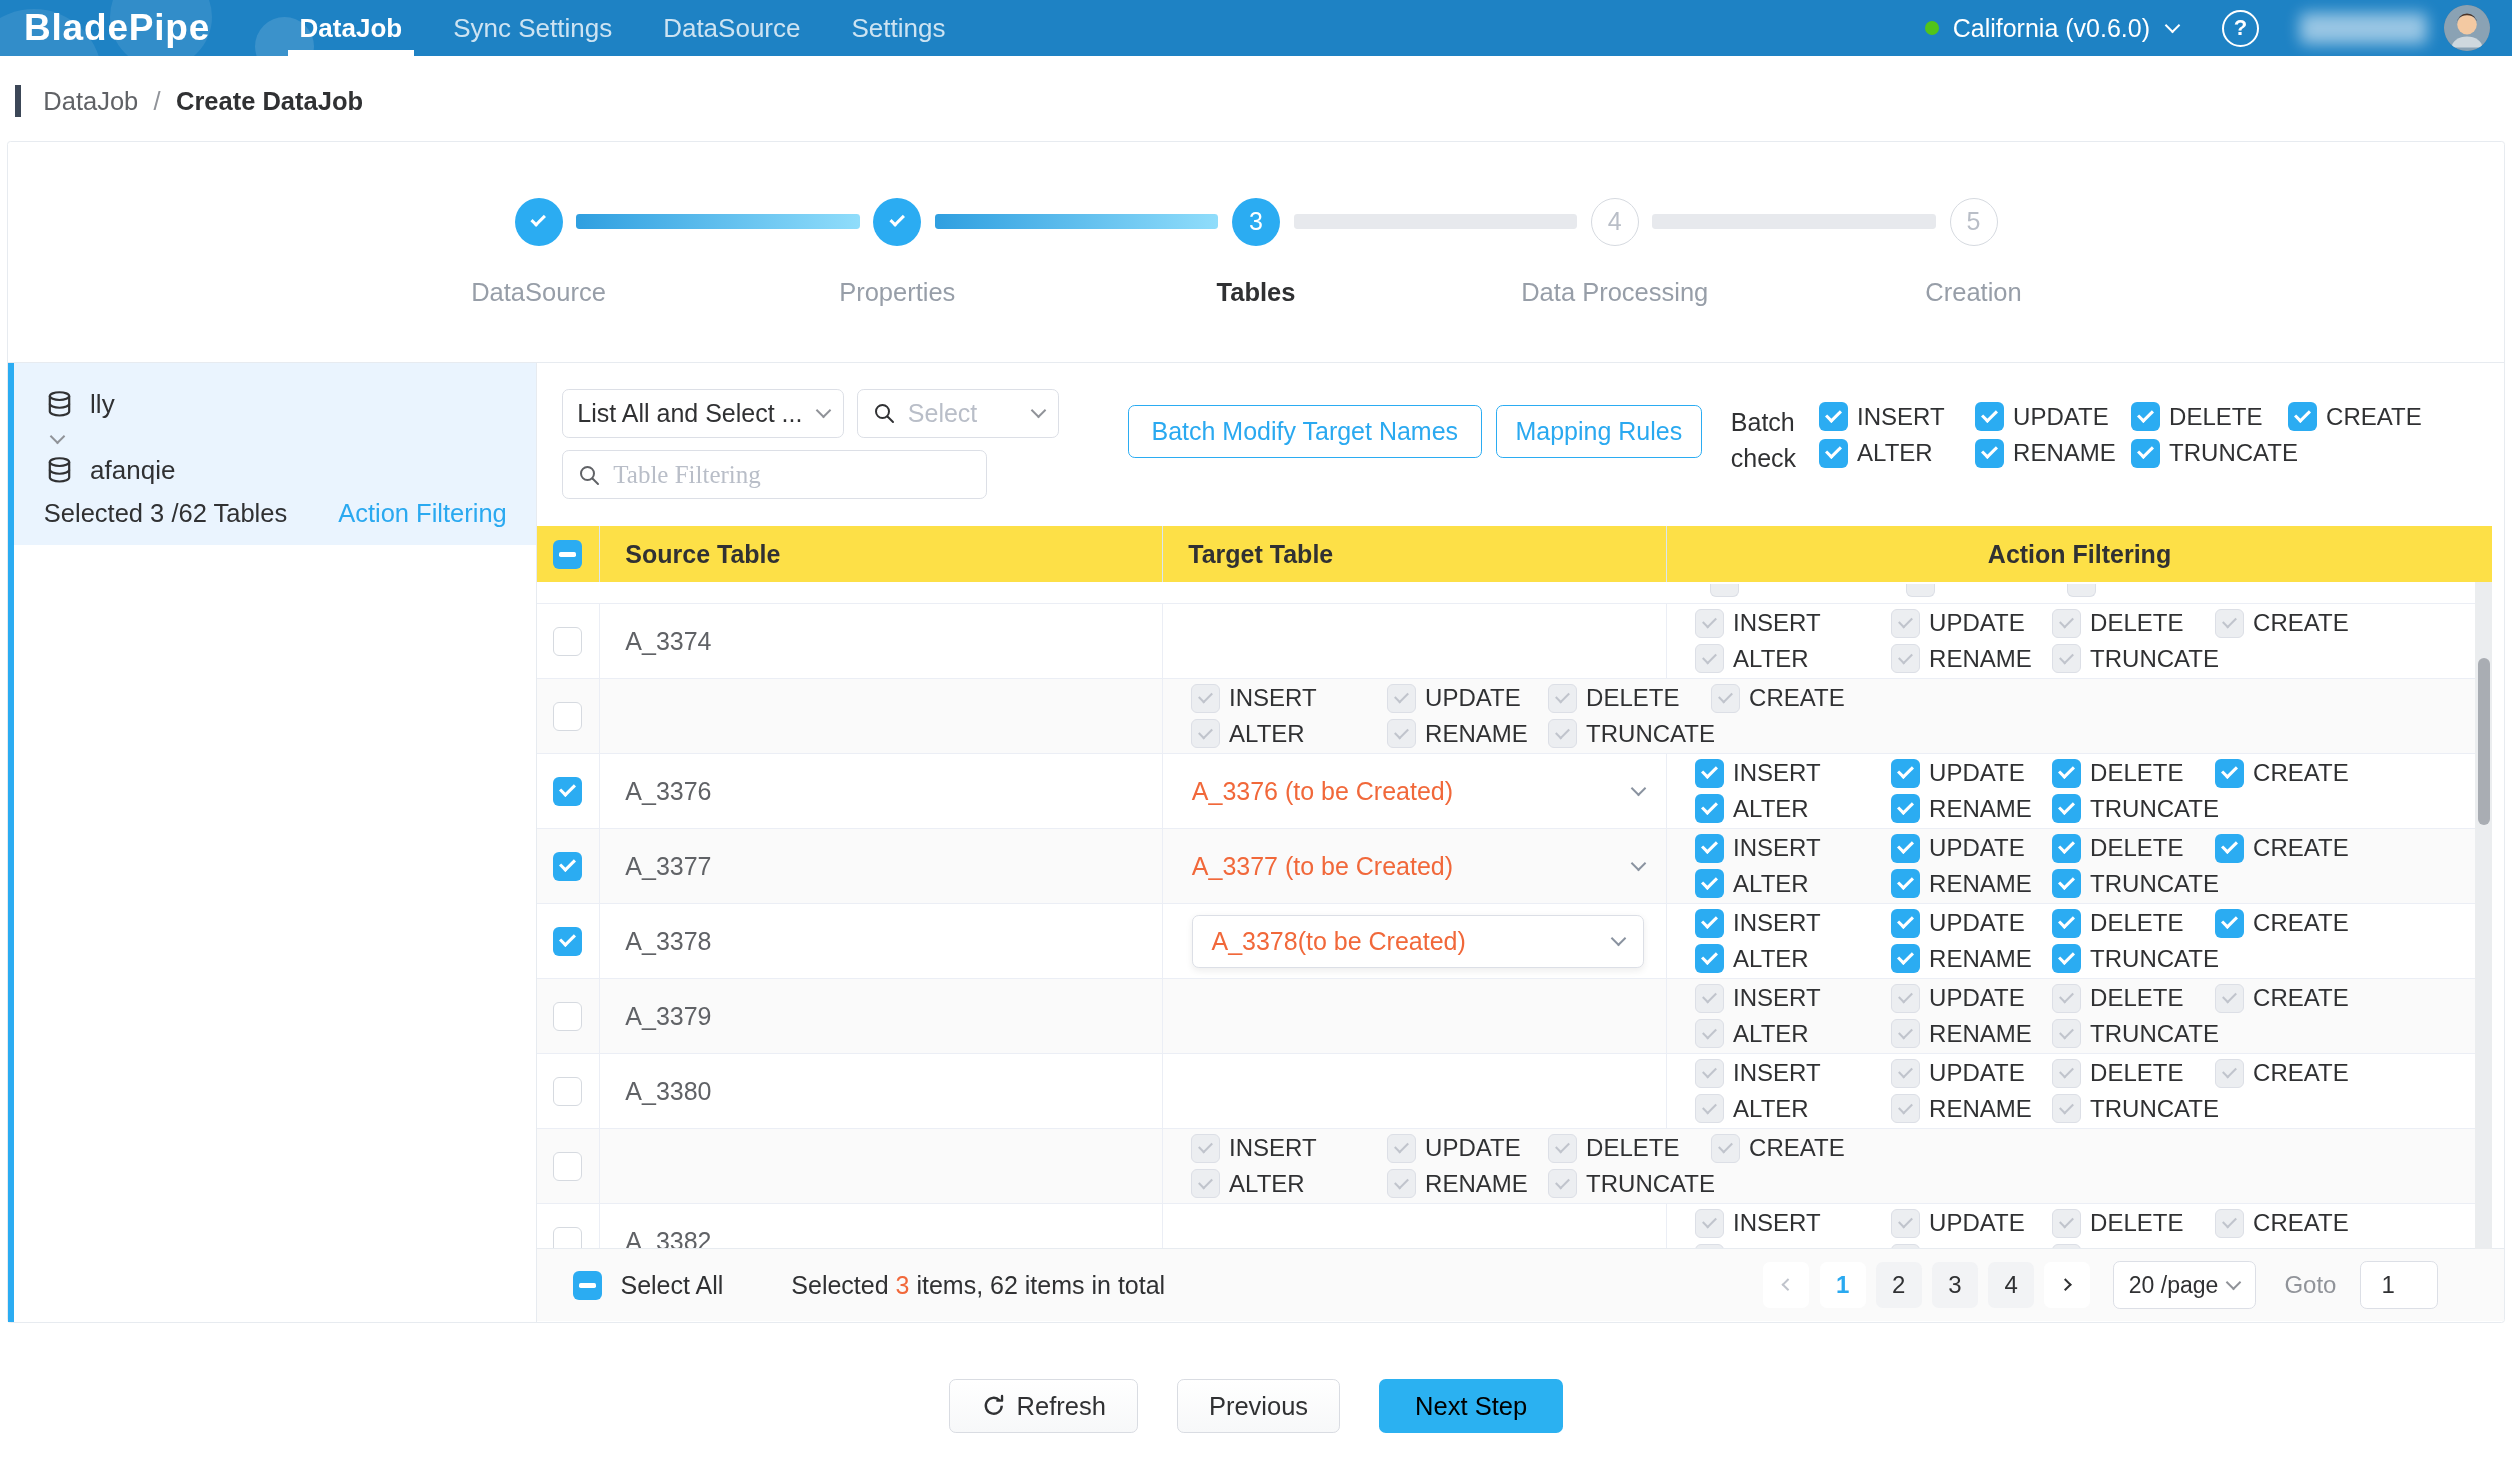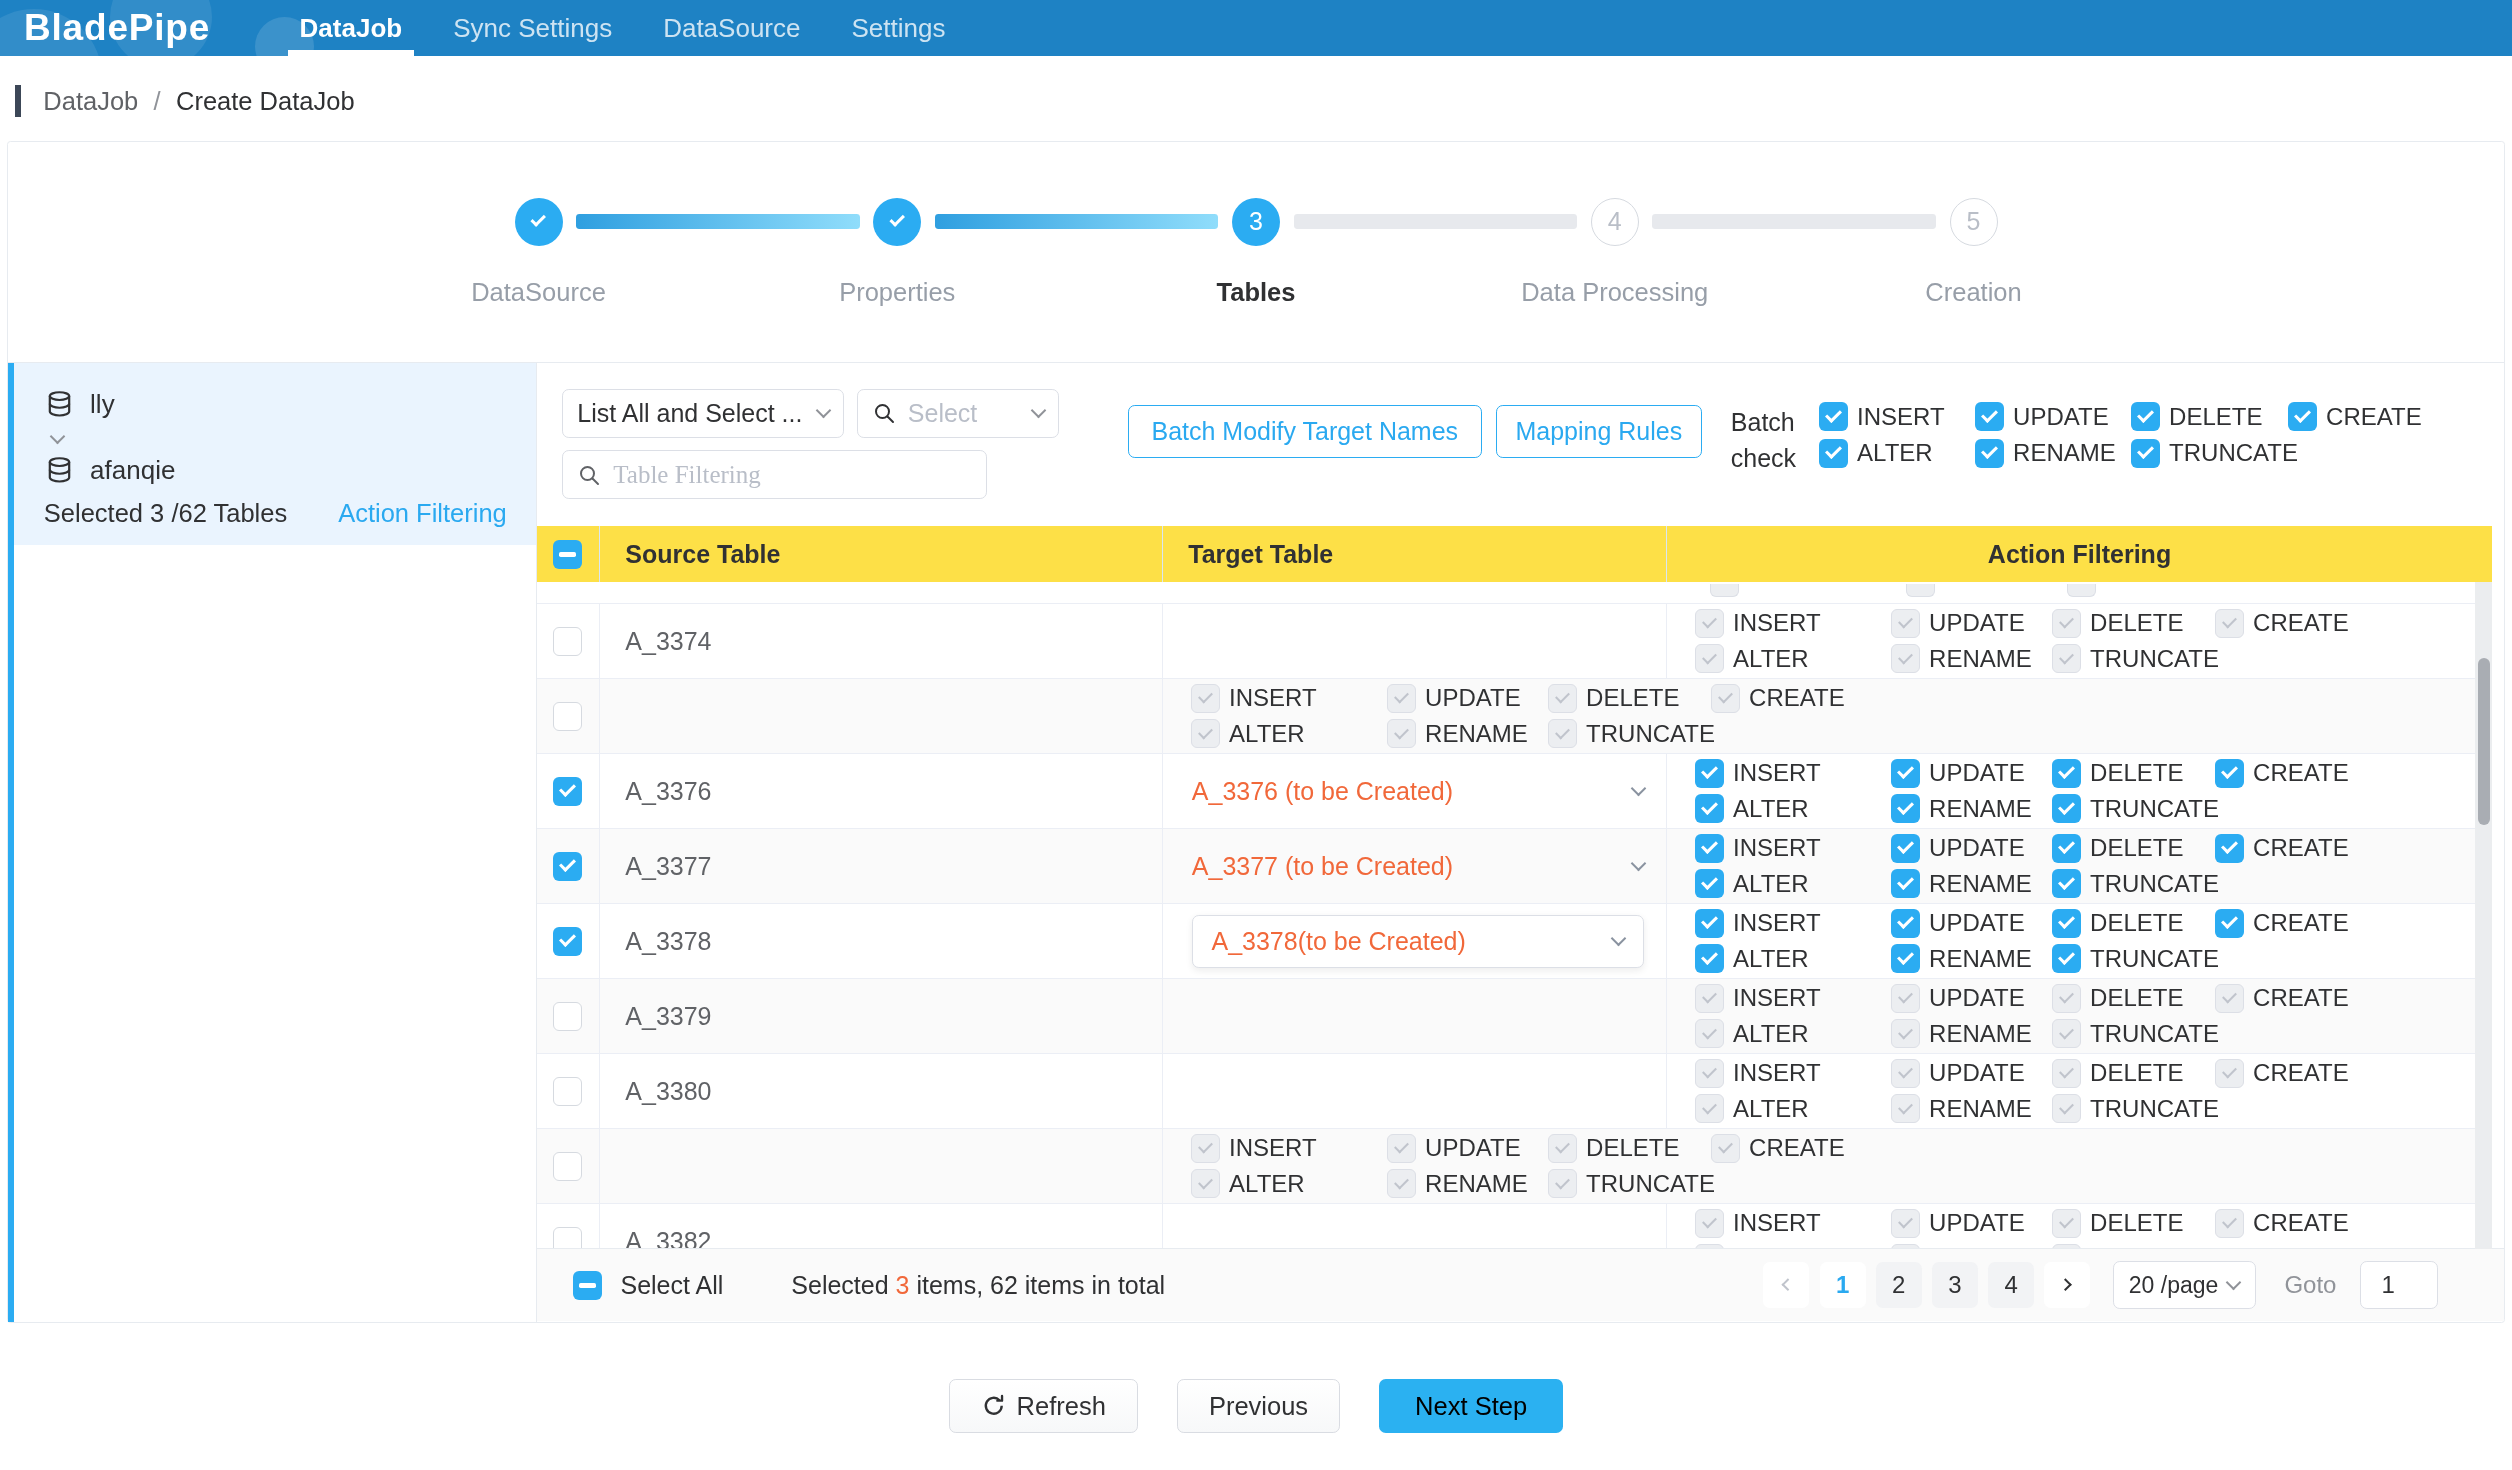--- a/index.html
+++ b/index.html
@@ -25,21 +25,21 @@
   .nav-chev { color:#fff; margin-left:3.4px; }
   .help { width:37px; height:37px; border:2.5px solid #fff; border-radius:50%; color:#fff; font-size:22px; font-weight:bold; display:flex; align-items:center; justify-content:center; margin-left:44px; flex:none; }
   .blur-name { width:127px; height:31px; background:rgba(255,255,255,0.55); filter:blur(7.6px); border-radius:5.1px; margin-left:41px; }
   .avatar { width:46px; height:46px; border-radius:50%; margin-left:17px; overflow:hidden; background:#71899c; flex:none; }
 
   
   .breadcrumb { display:flex; align-items:center; margin:29px 0 0 15.3px; font-size:25.5px; }
   .bc-bar { width:6px; height:32px; background:#3c4757; margin-right:22px; }
   .bc-parent { color:#606266; cursor:pointer; }
   .bc-sep { margin:0 15.3px; color:#909399; }
-  .bc-current { font-weight:normal; color:#303133; }
+  .bc-current { font-weight:bold; color:#303133; }
 
   
   .wizard-card { margin:24px 6.8px 0; border:0.8px solid #e7ebf0; border-radius:3.4px; }
   .stepper-section { height:221px; border-bottom:0.8px solid #e7ebf0; display:flex; align-items:center; justify-content:center; }
   .stepper { display:flex; align-items:flex-start; width:1483px; }
   .step { display:flex; flex-direction:column; align-items:center; width:48px; flex:none; }
   .circle { width:48px; height:48px; border-radius:50%; display:flex; align-items:center; justify-content:center; font-size:25px; }
   .step.done .circle, .step.current .circle { background:#2bacf2; color:#fff; }
   .step.pending .circle { background:#fff; border:1.7px solid #d6dae0; color:#b9bec7; }
   .check-mark { display:block; width:14.4px; height:7.6px; border-left:3.4px solid #fff; border-bottom:3.4px solid #fff; transform:rotate(-45deg); margin-top:-5.1px; }
@@ -156,20 +156,35 @@
       <div class="nav-item">
         <span class="nav-label">Sync Settings</span>
       </div>
       <div class="nav-item">
         <span class="nav-label">DataSource</span>
       </div>
       <div class="nav-item">
         <span class="nav-label">Settings</span>
       </div>
     </div>
+  <div class="nav-right">
+    <span class="status-dot"></span>
+    <span class="region">California (v0.6.0)</span>
+    <span class="chevron chev-up-offset nav-chev"></span>
+    <span class="help">?</span>
+    <span class="blur-name"></span>
+    <span class="avatar">
+      <svg width="46" height="46" viewBox="0 0 54 54">
+        <circle cx="27" cy="27" r="27" fill="#8aa2b4"></circle>
+        <circle cx="27" cy="23" r="11.5" fill="#f3c9a2"></circle>
+        <path d="M15 22a12 12 0 0 1 24 0c0-3-2-10-12-10s-12 7-12 10z" fill="#4a3428"></path>
+        <path d="M9 50a18 13 0 0 1 36 0z" fill="#cfd8de"></path>
+      </svg>
+    </span>
+  </div>
 </div>
 
 <div class="breadcrumb">
   <span class="bc-bar"></span>
   <span class="bc-parent">DataJob</span>
   <span class="bc-sep">/</span>
   <span class="bc-current">Create DataJob</span>
 </div>
 
 <div class="wizard-card">

